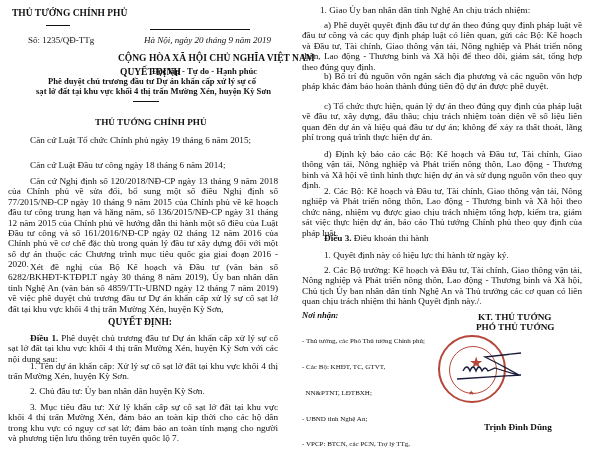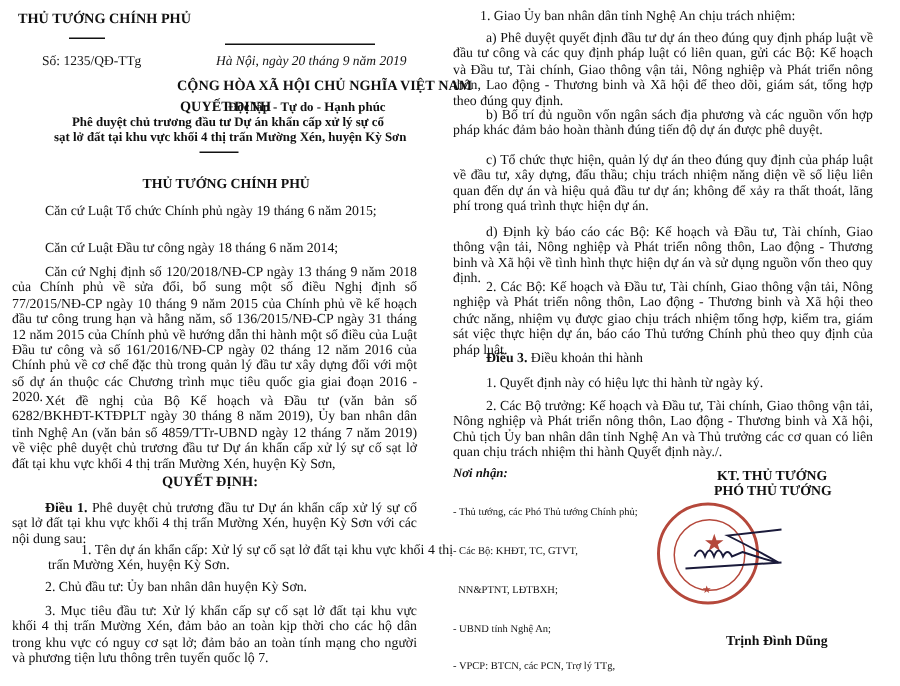--- a/index.html
+++ b/index.html
@@ -40,30 +40,30 @@
 
   <div class="abs" style="left:30px;top:135px;font-size:9.2px;">Căn cứ Luật Tổ chức Chính phủ ngày 19 tháng 6 năm 2015;</div>
   <div class="abs" style="left:30px;top:160px;font-size:9.2px;">Căn cứ Luật Đầu tư công ngày 18 tháng 6 năm 2014;</div>
   <div class="p indent" style="left:8px;top:176px;width:270px;">Căn cứ Nghị định số 120/2018/NĐ-CP ngày 13 tháng 9 năm 2018 của Chính phủ về sửa đổi, bổ sung một số điều Nghị định số 77/2015/NĐ-CP ngày 10 tháng 9 năm 2015 của Chính phủ về kế hoạch đầu tư công trung hạn và hằng năm, số 136/2015/NĐ-CP ngày 31 tháng 12 năm 2015 của Chính phủ về hướng dẫn thi hành một số điều của Luật Đầu tư công và số 161/2016/NĐ-CP ngày 02 tháng 12 năm 2016 của Chính phủ về cơ chế đặc thù trong quản lý đầu tư xây dựng đối với một số dự án thuộc các Chương trình mục tiêu quốc gia giai đoạn 2016 - 2020.</div>
   <div class="p indent" style="left:8px;top:262px;width:270px;">Xét đề nghị của Bộ Kế hoạch và Đầu tư (văn bản số 6282/BKHĐT-KTĐPLT ngày 30 tháng 8 năm 2019), Ủy ban nhân dân tỉnh Nghệ An (văn bản số 4859/TTr-UBND ngày 12 tháng 7 năm 2019) về việc phê duyệt chủ trương đầu tư Dự án khẩn cấp xử lý sự cố sạt lở đất tại khu vực khối 4 thị trấn Mường Xén, huyện Kỳ Sơn,</div>
 
   <div class="abs b" style="left:108px;top:317px;font-size:9.5px;">QUYẾT ĐỊNH:</div>
 
   <div class="p indent" style="left:8px;top:333px;width:270px;"><span class="b">Điều 1.</span><span> Phê duyệt chủ trương đầu tư Dự án khẩn cấp xử lý sự cố sạt lở đất tại khu vực khối 4 thị trấn Mường Xén, huyện Kỳ Sơn với các nội dung sau:</span></div>
 
-  <div class="p indent" style="left:8px;top:361px;width:270px;margin-left:24px;">1. Tên dự án khẩn cấp: Xử lý sự cố sạt lở đất tại khu vực khối 4 thị trấn Mường Xén, huyện Kỳ Sơn.</div>
+  <div class="p indent" style="left:8px;top:361px;width:270px;">1. Tên dự án khẩn cấp: Xử lý sự cố sạt lở đất tại khu vực khối 4 thị trấn Mường Xén, huyện Kỳ Sơn.</div>
   <div class="p indent" style="left:8px;top:386px;width:270px;">2. Chủ đầu tư: Ủy ban nhân dân huyện Kỳ Sơn.</div>
   <div class="p indent" style="left:8px;top:402px;width:270px;">3. Mục tiêu đầu tư: Xử lý khẩn cấp sự cố sạt lở đất tại khu vực khối 4 thị trấn Mường Xén, đảm bảo an toàn kịp thời cho các hộ dân trong khu vực có nguy cơ sạt lở; đảm bảo an toàn tính mạng cho người và phương tiện lưu thông trên tuyến quốc lộ 7.</div>
 </div>
 
 <div class="page right">
   <div class="abs" style="left:22px;top:5px;font-size:9.2px;">1. Giao Ủy ban nhân dân tỉnh Nghệ An chịu trách nhiệm:</div>
   <div class="p indent" style="left:4px;top:20px;width:280px;">a) Phê duyệt quyết định đầu tư dự án theo đúng quy định pháp luật về đầu tư công và các quy định pháp luật có liên quan, gửi các Bộ: Kế hoạch và Đầu tư, Tài chính, Giao thông vận tải, Nông nghiệp và Phát triển nông thôn, Lao động - Thương binh và Xã hội để theo dõi, giám sát, tổng hợp theo đúng quy định.</div>
   <div class="p indent" style="left:4px;top:71px;width:280px;">b) Bố trí đủ nguồn vốn ngân sách địa phương và các nguồn vốn hợp pháp khác đảm bảo hoàn thành đúng tiến độ dự án được phê duyệt.</div>
-  <div class="p indent" style="left:4px;top:101px;width:280px;">c) Tổ chức thực hiện, quản lý dự án theo đúng quy định của pháp luật về đầu tư, xây dựng, đấu thầu; chịu trách nhiệm năng diện về số liệu liên quan đến dự án và hiệu quả đầu tư dự án; không để xảy ra thất thoát, lãng phí trong quá trình thực hiện dự án.</div>
+  <div class="p indent" style="left:4px;top:101px;width:280px;">c) Tổ chức thực hiện, quản lý dự án theo đúng quy định của pháp luật về đầu tư, xây dựng, đấu thầu; chịu trách nhiệm toàn diện về số liệu liên quan đến dự án và hiệu quả đầu tư dự án; không để xảy ra thất thoát, lãng phí trong quá trình thực hiện dự án.</div>
   <div class="p indent" style="left:4px;top:149px;width:280px;">d) Định kỳ báo cáo các Bộ: Kế hoạch và Đầu tư, Tài chính, Giao thông vận tải, Nông nghiệp và Phát triển nông thôn, Lao động - Thương binh và Xã hội về tình hình thực hiện dự án và sử dụng nguồn vốn theo quy định.</div>
   <div class="p indent" style="left:4px;top:186px;width:280px;">2. Các Bộ: Kế hoạch và Đầu tư, Tài chính, Giao thông vận tải, Nông nghiệp và Phát triển nông thôn, Lao động - Thương binh và Xã hội theo chức năng, nhiệm vụ được giao chịu trách nhiệm tổng hợp, kiểm tra, giám sát việc thực hiện dự án, báo cáo Thủ tướng Chính phủ theo quy định của pháp luật.</div>
 
   <div class="p indent" style="left:4px;top:233px;width:280px;"><span class="b">Điều 3.</span><span> Điều khoản thi hành</span></div>
   <div class="p indent" style="left:4px;top:250px;width:280px;">1. Quyết định này có hiệu lực thi hành từ ngày ký.</div>
   <div class="p indent" style="left:4px;top:265px;width:280px;">2. Các Bộ trưởng: Kế hoạch và Đầu tư, Tài chính, Giao thông vận tải, Nông nghiệp và Phát triển nông thôn, Lao động - Thương binh và Xã hội, Chủ tịch Ủy ban nhân dân tỉnh Nghệ An và Thủ trưởng các cơ quan có liên quan chịu trách nhiệm thi hành Quyết định này./.</div>
 
   <div class="abs b i" style="left:4px;top:310px;font-size:8.5px;">Nơi nhận:</div>
   <div class="abs" style="left:4px;top:320px;font-size:7px;line-height:8.6px;white-space:pre;">
     <div>- Thủ tướng, các Phó Thủ tướng Chính phủ;</div>

